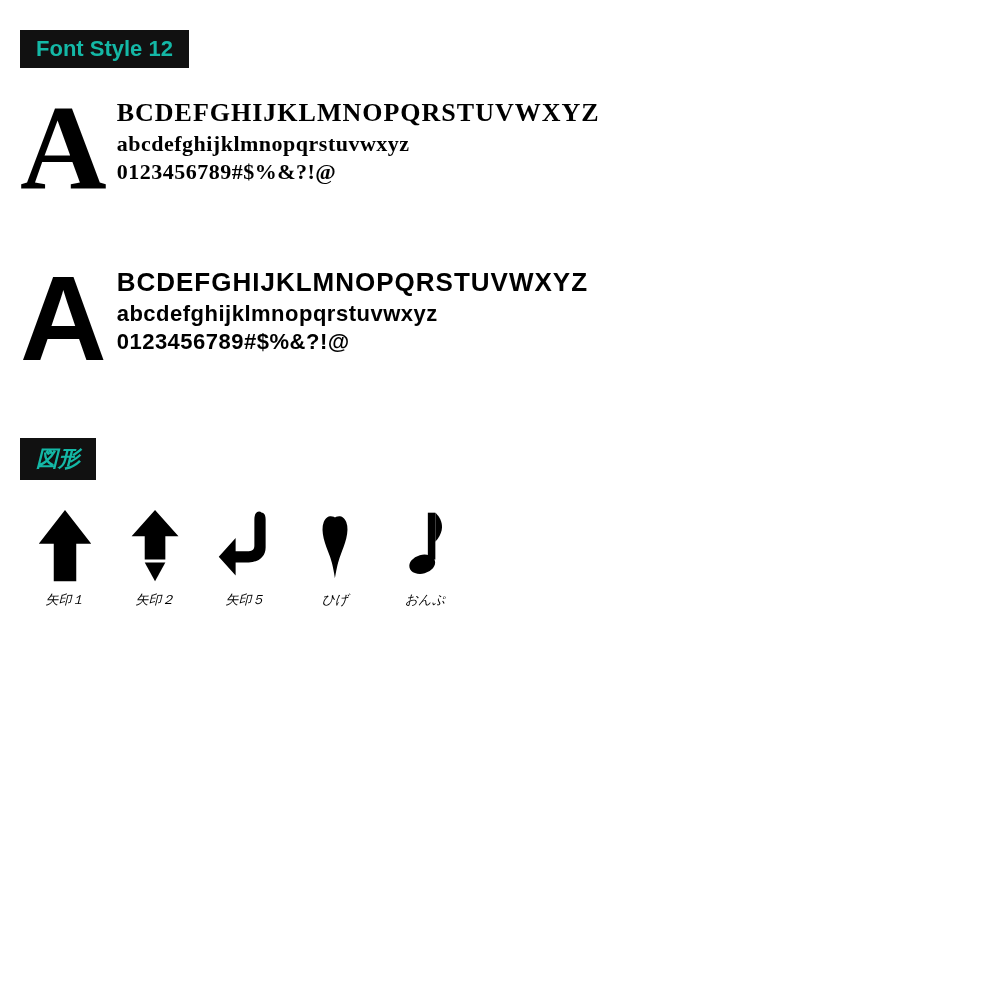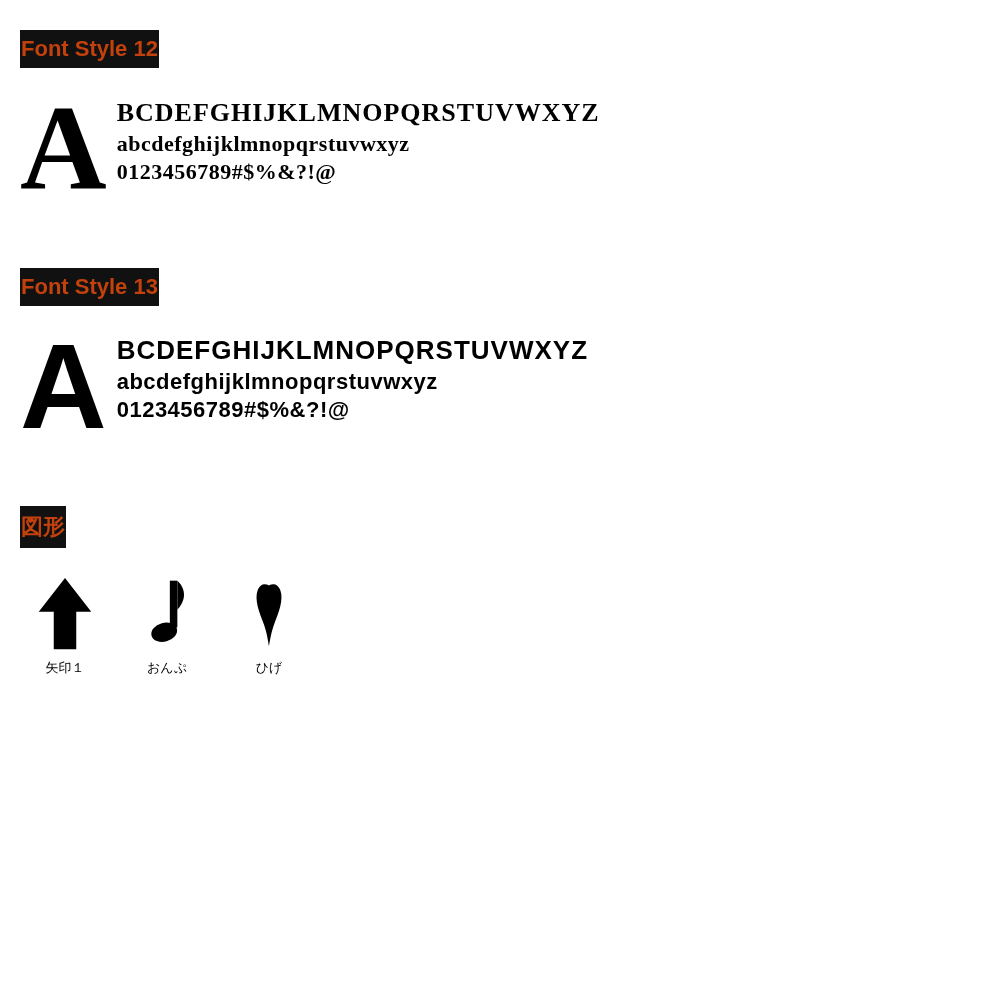--- a/index.html
+++ b/index.html
@@ -7,25 +7,25 @@
       background: #ffffff;
       width: 1000px;
       min-height: 1000px;
       font-family: serif;
       color: #000;
       overflow-x: hidden;
     }
 
     .section-header {
       background: #111111;
-      color: #c2410c;
+      color: #14b8a6;
       font-family: sans-serif;
       font-size: 22px;
       font-weight: bold;
-      padding: 6px 1px;
+      padding: 6px 16px;
       display: inline-block;
       margin-bottom: 10px;
       margin-top: 20px;
     }
 
     
     .font12-section {
       padding: 10px 20px 30px 20px;
     }
     .font12-demo {
@@ -96,26 +96,27 @@
     }
     .font13-chars .line3 {
       font-size: 22px;
       line-height: 1.3;
       letter-spacing: 0.5px;
     }
 
     
     .shapes-section {
       padding: 10px 20px 30px 20px;
+      font-style: italic;
     }
 
     .shapes-row {
       display: flex;
       align-items: flex-end;
-      gap: 12px;
+      gap: 0;
       margin-top: 15px;
     }
 
     .shape-item {
       display: flex;
       flex-direction: column;
       align-items: center;
       width: 90px;
     }
 
@@ -148,21 +149,20 @@
     <div class="font12-big-a">A</div>
     <div class="font12-chars">
       <div class="line1">BCDEFGHIJKLMNOPQRSTUVWXYZ</div>
       <div class="line2">abcdefghijklmnopqrstuvwxyz</div>
       <div class="line3">0123456789#$%&amp;?!@</div>
     </div>
   </div>
 </div>
 
 <div class="font13-section">
-  <div class="section-header">Font Style 13</div>
   <div class="font13-demo">
     <div class="font13-big-a">A</div>
     <div class="font13-chars">
       <div class="line1">BCDEFGHIJKLMNOPQRSTUVWXYZ</div>
       <div class="line2">abcdefghijklmnopqrstuvwxyz</div>
       <div class="line3">0123456789#$%&amp;?!@</div>
     </div>
   </div>
 </div>
 
@@ -172,44 +172,61 @@
 
     <div class="shape-item">
       <div class="shape-icon">
         <svg viewBox="0 0 60 80" width="60" height="75">
           <polygon points="30,2 58,38 42,38 42,78 18,78 18,38 2,38"></polygon>
         </svg>
       </div>
       <div class="shape-label">矢印１</div>
     </div>
 
-
-
-
-
-
-
-
     <div class="shape-item">
       <div class="shape-icon">
         <svg viewBox="0 0 55 80" width="55" height="75">
-
-          <rect x="30" y="5" width="8" height="50"></rect>
-
-          <path d="M38,5 C38,5 54,18 38,36" stroke="black" stroke-width="0" fill="black"></path>
-
-          <ellipse cx="24" cy="60" rx="14" ry="10" transform="rotate(-15,24,60)"></ellipse>
-        </svg>
-      </div>
-      <div class="shape-label">おんぷ</div>
-    </div>
+          <polygon points="27,2 52,30 38,30 38,55 16,55 16,30 2,30"></polygon>
+          <polygon points="16,58 27,78 38,58"></polygon>
+        </svg>
+      </div>
+      <div class="shape-label">矢印２</div>
+    </div>
+
+
+
+    <div class="shape-item">
+      <div class="shape-icon">
+        <svg viewBox="0 0 60 80" width="60" height="75">
+          <path d="M48,5 C48,5 52,5 52,12 L52,42 C52,52 44,58 34,58 L20,58 L20,72 L2,52 L20,32 L20,46 L34,46 C38,46 40,44 40,40 L40,12 C40,5 44,2 48,5 Z"></path>
+        </svg>
+      </div>
+      <div class="shape-label">矢印５</div>
+    </div>
+
+
+
 
     <div class="shape-item">
       <div class="shape-icon">
         <svg viewBox="0 0 40 80" width="40" height="75">
           <path d="M20,10 C20,10 28,5 32,15 C36,25 30,40 26,50 C22,60 20,75 20,75 C20,75 18,60 14,50 C10,40 4,25 8,15 C12,5 20,10 20,10 Z"></path>
         </svg>
       </div>
       <div class="shape-label">ひげ</div>
     </div>
 
+    <div class="shape-item">
+      <div class="shape-icon">
+        <svg viewBox="0 0 55 80" width="55" height="75">
+
+          <rect x="30" y="5" width="8" height="50"></rect>
+
+          <path d="M38,5 C38,5 54,18 38,36" stroke="black" stroke-width="0" fill="black"></path>
+
+          <ellipse cx="24" cy="60" rx="14" ry="10" transform="rotate(-15,24,60)"></ellipse>
+        </svg>
+      </div>
+      <div class="shape-label">おんぷ</div>
+    </div>
+
   </div>
 </div>
 
 </body></html>

